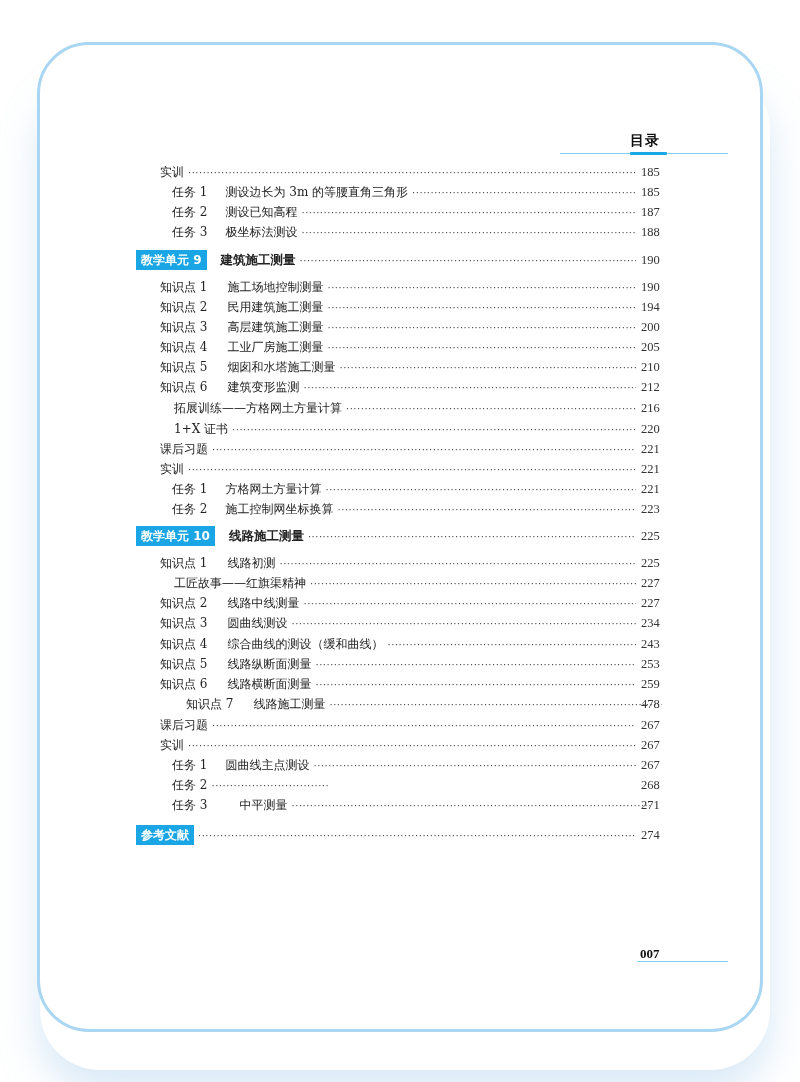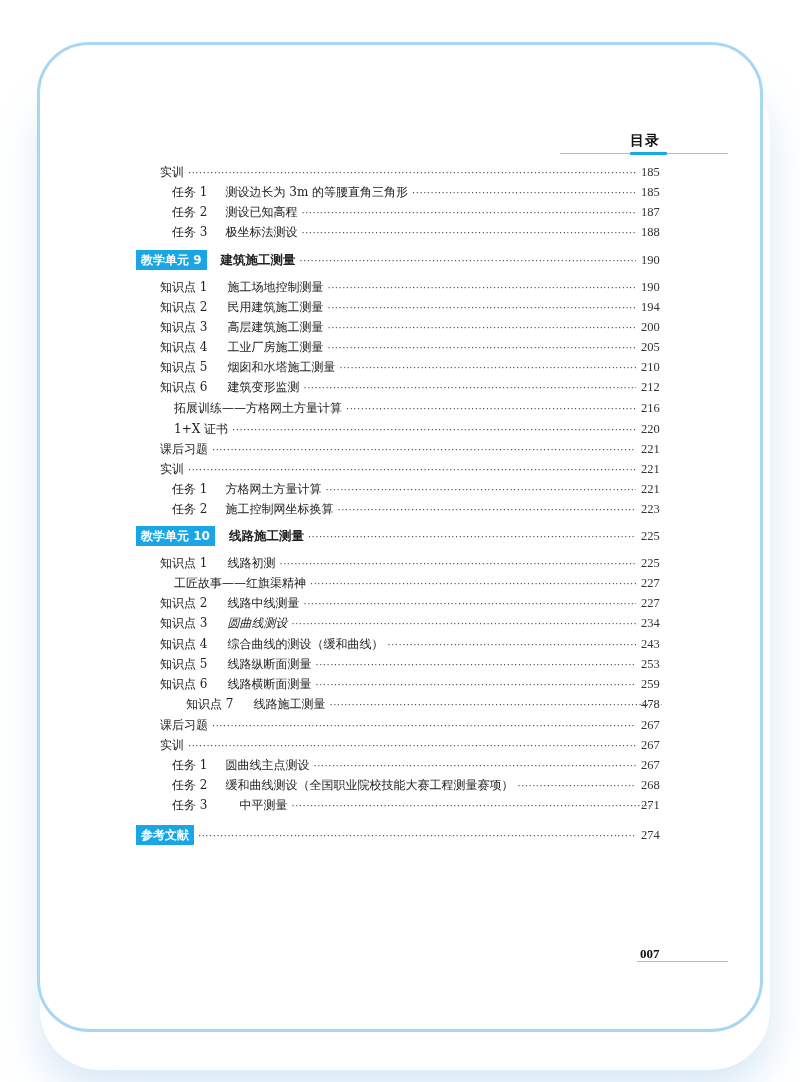--- a/index.html
+++ b/index.html
@@ -199,21 +199,21 @@
       <div class="lead" style="margin-left: 160px;">
         <span class="lbl">知识点 2</span>
         <span class="ttl" style="margin-left: 20px;">线路中线测量</span>
       </div>
       <span class="dots" style="width: 333px;">········································································································································································································</span>
       <span class="page">227</span>
     </div>
     <div class="row" style="top: 451px;">
       <div class="lead" style="margin-left: 160px;">
         <span class="lbl">知识点 3</span>
-        <span class="ttl" style="margin-left: 20px; font-style: italic;">圆曲线测设</span>
+        <span class="ttl" style="margin-left: 20px;">圆曲线测设</span>
       </div>
       <span class="dots" style="width: 345px;">········································································································································································································</span>
       <span class="page">234</span>
     </div>
     <div class="row" style="top: 472px;">
       <div class="lead" style="margin-left: 160px;">
         <span class="lbl">知识点 4</span>
         <span class="ttl" style="margin-left: 20px;">综合曲线的测设（缓和曲线）</span>
       </div>
       <span class="dots" style="width: 249px;">········································································································································································································</span>
@@ -261,21 +261,20 @@
       <div class="lead" style="margin-left: 172px;">
         <span class="lbl">任务 1</span>
         <span class="ttl" style="margin-left: 18px;">圆曲线主点测设</span>
       </div>
       <span class="dots" style="width: 323px;">········································································································································································································</span>
       <span class="page">267</span>
     </div>
     <div class="row" style="top: 613px;">
       <div class="lead" style="margin-left: 172px;">
         <span class="lbl">任务 2</span>
-        <span class="ttl" style="margin-left: 18px;">缓和曲线测设（全国职业院校技能大赛工程测量赛项）</span>
       </div>
       <span class="dots" style="width: 119px;">········································································································································································································</span>
       <span class="page">268</span>
     </div>
     <div class="row" style="top: 633px;">
       <div class="lead" style="margin-left: 172px;">
         <span class="lbl">任务 3</span>
         <span class="ttl" style="margin-left: 32px;">中平测量</span>
       </div>
       <span class="dots" style="width: 359px;">········································································································································································································</span>

